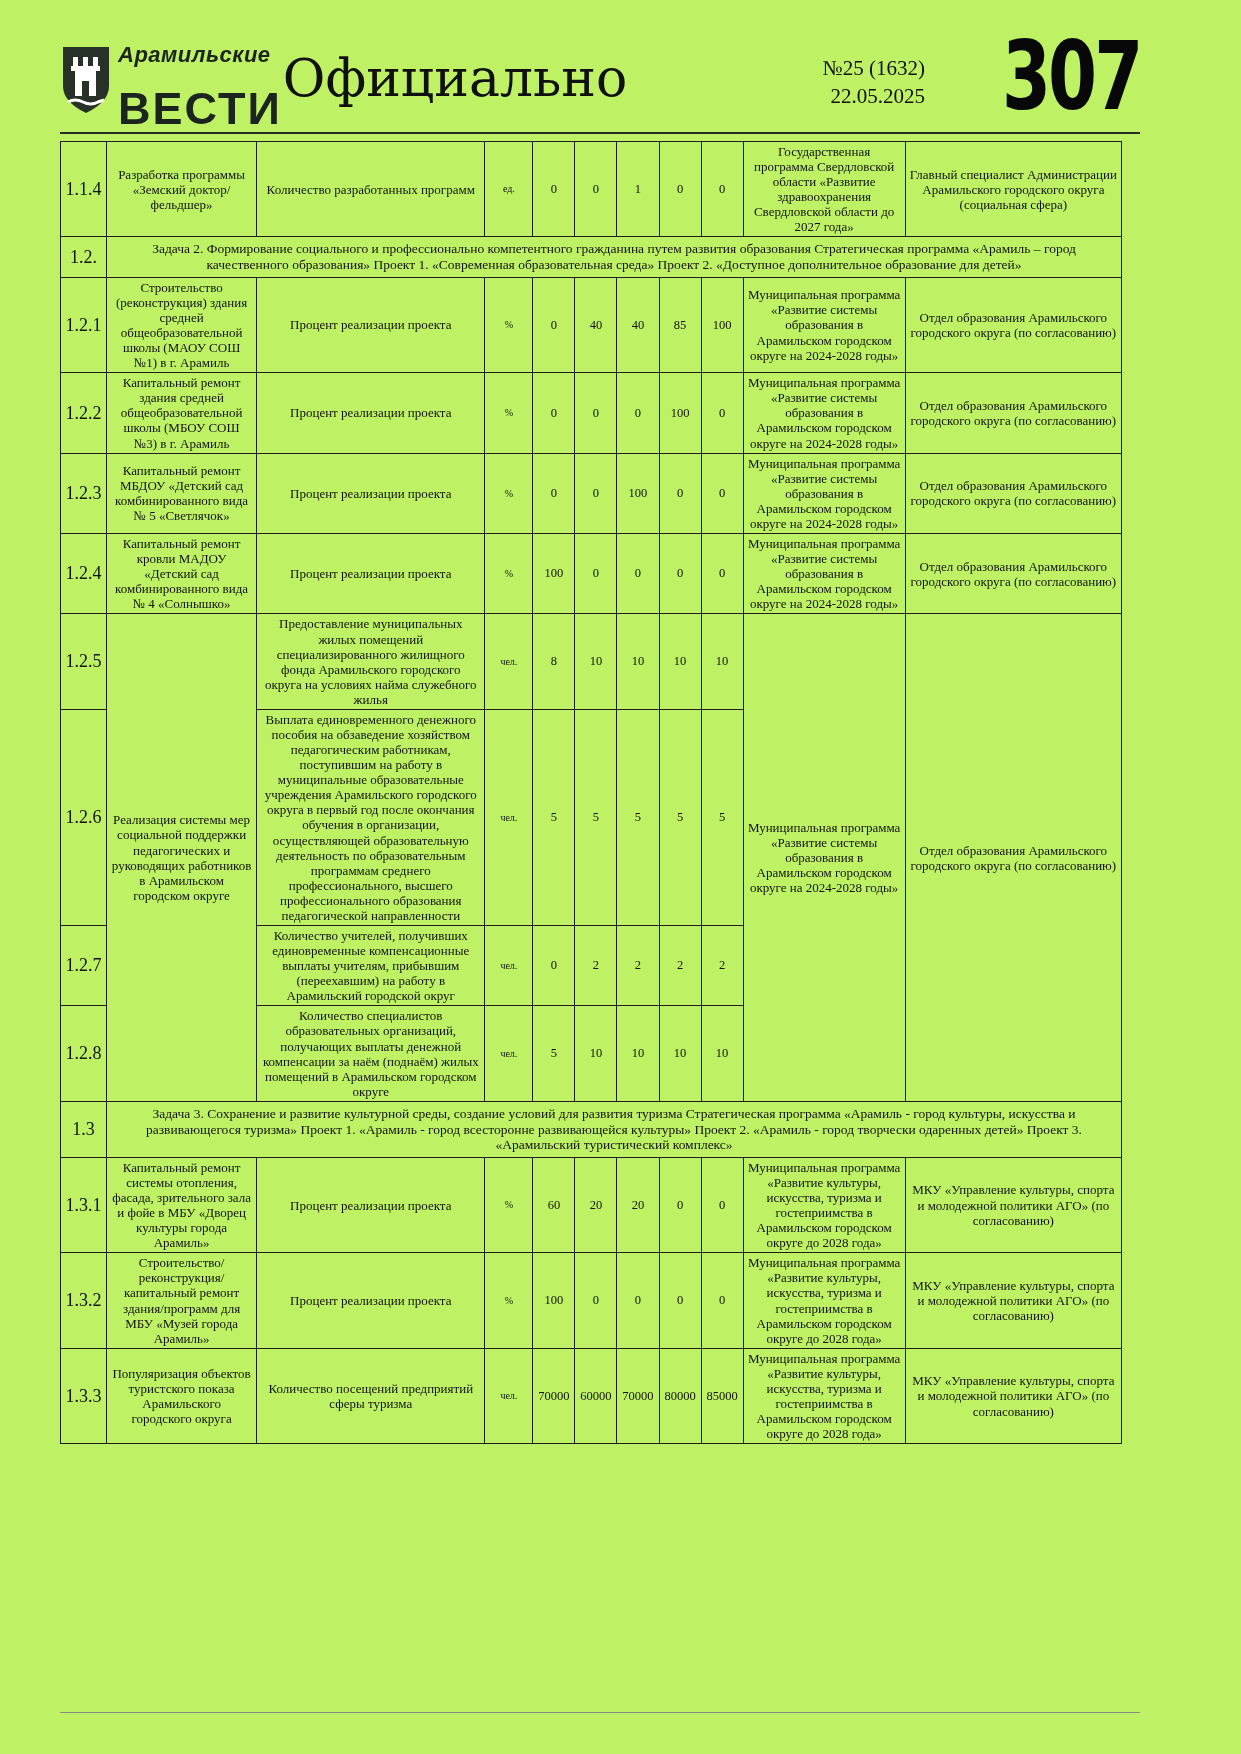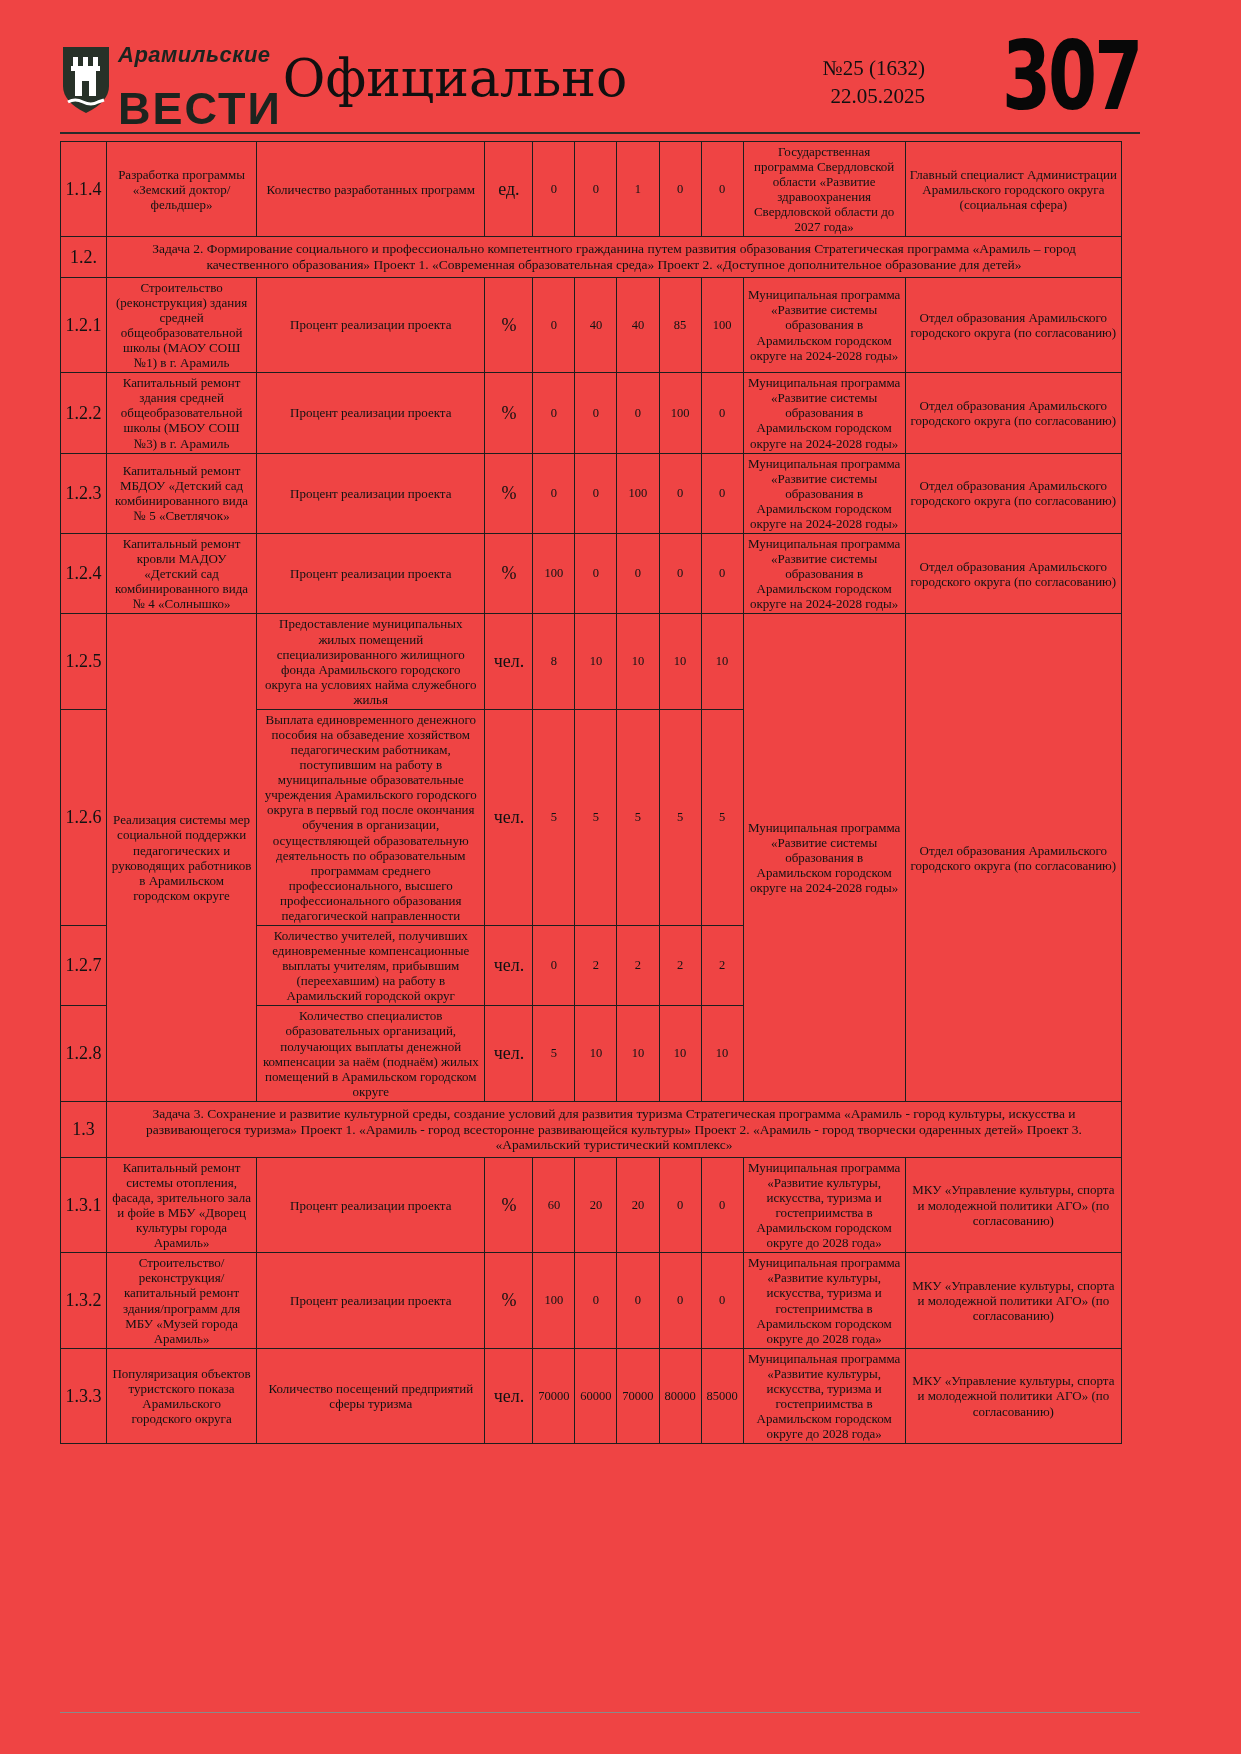--- a/index.html
+++ b/index.html
@@ -3,21 +3,21 @@
 <meta charset="utf-8">
 <style>
   * { margin: 0; padding: 0; box-sizing: border-box; }
   html, body { background: #ffffff; }
   body {
     width: 1241px; height: 1754px;
     font-family: "Liberation Serif", serif;
     color: #121212;
     position: relative;
   }
-  .page { position: relative; width: 1241px; height: 1754px; overflow: hidden; background: #ef4444; }
+  .page { position: relative; width: 1241px; height: 1754px; overflow: hidden; background: #bef264; }
 
   
   .page-header { position: absolute; top: 44px; left: 60px; width: 1080px; height: 92px; }
   .emblem { position: absolute; left: 0; top: 0; width: 52px; height: 72px; }
   .brand-text { position: absolute; left: 58px; top: -2px; }
   .brand-top {
     font-family: "Liberation Sans", sans-serif;
     font-style: italic; font-weight: bold;
     font-size: 22px; color: #1c241f; letter-spacing: 0.5px;
   }
@@ -56,21 +56,21 @@
     border: 1px solid #1e1e1e;
     vertical-align: middle; text-align: center;
     padding: 2px 4px;
     font-size: 13px; line-height: 1.16;
     overflow-wrap: break-word;
     hyphens: auto; -webkit-hyphens: auto;
   }
   td.c-num  { font-size: 18px; }
   td.c-task { font-size: 13.5px; padding: 4px 10px; }
   td.c-val  { padding: 1px; font-size: 12.5px; }
-  td.c-unit { font-size: 18px; }
+  td.c-unit { font-size: 10px; }
 
   .footer-rule { position: absolute; top: 1712px; left: 60px; width: 1080px; border-top: 1px solid #8a8a8a; }
 </style>
 </head>
 <body>
 
 <div class="page">
 
   <header class="page-header">
     <div class="emblem">

